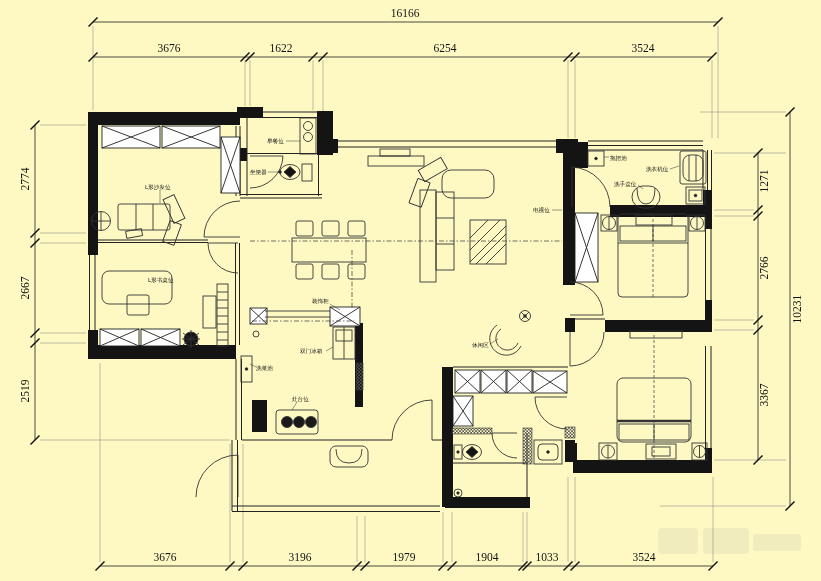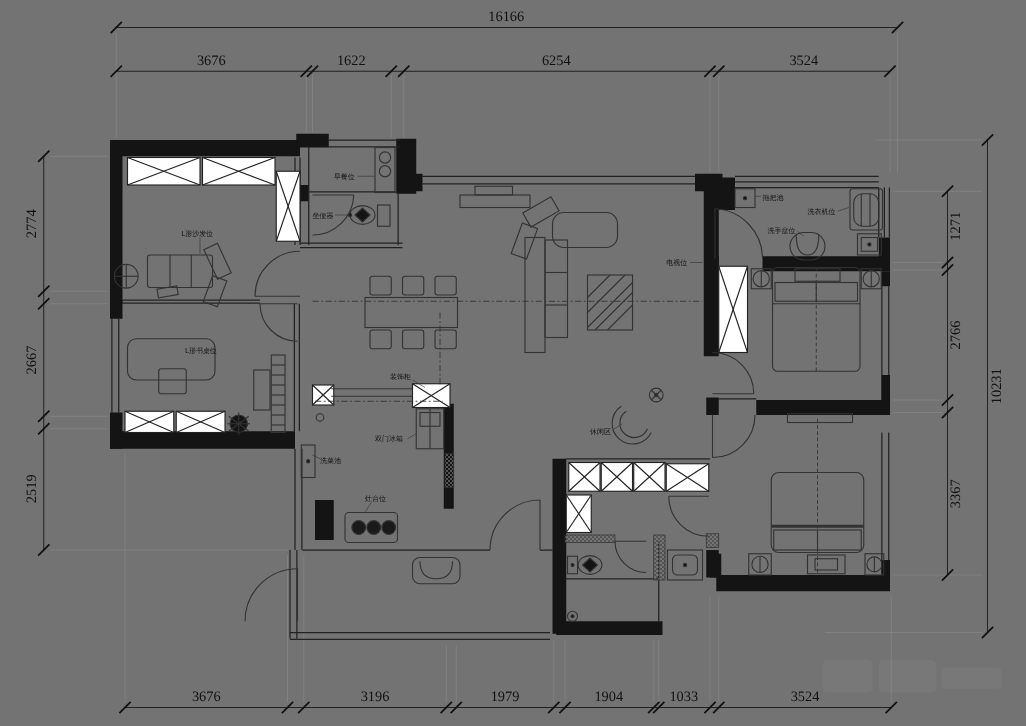--- a/index.html
+++ b/index.html
@@ -1,16 +1,16 @@
 <!DOCTYPE html>
 <html><head>
 <meta charset="utf-8">
 <style>
   html,body{margin:0;padding:0;background:#fff;}
-  #stage{position:relative;width:821px;height:581px;background:#737373;overflow:hidden;
+  #stage{position:relative;width:821px;height:581px;background:#fef9c3;overflow:hidden;
          font-family:"Liberation Sans",sans-serif;}
   svg text{user-select:none;}
   .dimtxt{font-family:"Liberation Serif",serif;font-size:11.5px;fill:#111;}
   .lbl{font-family:"DejaVu Sans",sans-serif;font-size:5.6px;fill:#111;}
 </style>
 </head>
 <body>
 
 <div id="stage">
 <svg width="821" height="581" viewBox="0 0 821 581">

